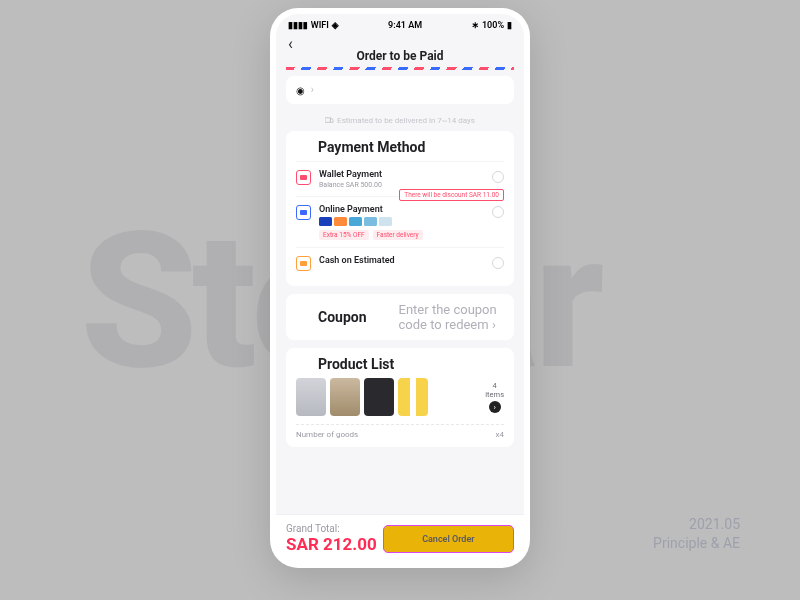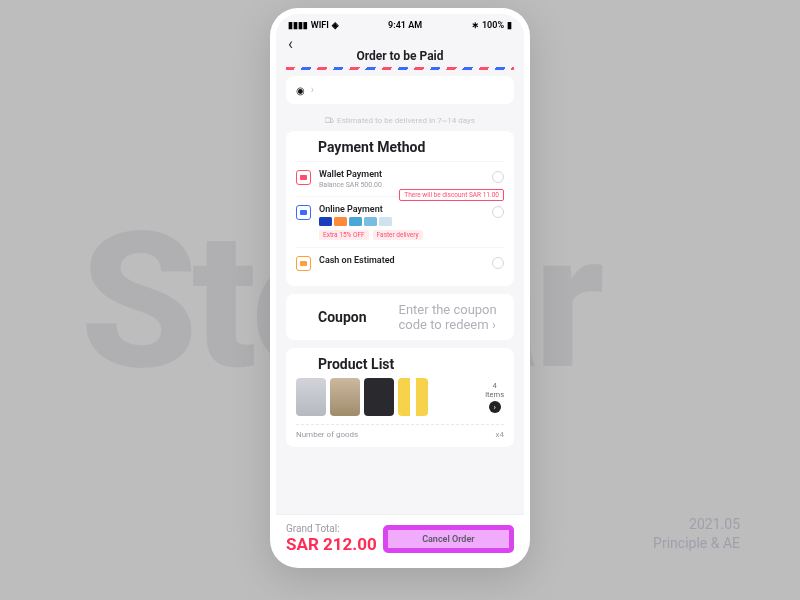--- a/index.html
+++ b/index.html
@@ -62,21 +62,21 @@
   .thumb.d{background:linear-gradient(90deg,#f7d24b 40%,#fff 40% 60%,#f7d24b 60%);}
   .items-count{margin-left:auto;text-align:center;font-size:7.5px;color:#6a6a74;}
   .items-count .dot{width:12px;height:12px;background:#222;border-radius:50%;color:#fff;font-size:8px;display:flex;align-items:center;justify-content:center;margin:2px auto 0;}
 
   .goods{display:flex;justify-content:space-between;font-size:8px;color:#9a9aa3;border-top:1px dashed #e8e8ec;margin-top:8px;padding-top:5px;}
 
   .footer{display:flex;align-items:center;gap:6px;padding:8px 10px;background:#fff;border-top:1px solid #efeff2;}
   .total .lbl{font-size:10px;color:#9a9aa3;}
   .total .amt{font-size:17px;font-weight:700;color:#ff2d55;}
   .btn{flex:1;height:28px;border-radius:5px;font-size:9px;font-weight:600;display:flex;align-items:center;justify-content:center;cursor:pointer;}
-  .btn.cancel{background:#f0abfc;border:5px solid #d946ef;color:#5a5a63;}
+  .btn.cancel{background:#eab308;border:1px solid #d946ef;color:#5a5a63;}
   .btn.buy{background:#ff2d55;color:#fff;flex:1.1;}
 </style>
 </head>
 <body>
 
 <div class="bg-word">Stellar</div>
 <div class="caption">
   <div>2021.05</div>
   <div>Principle &amp; AE</div>
 </div>

